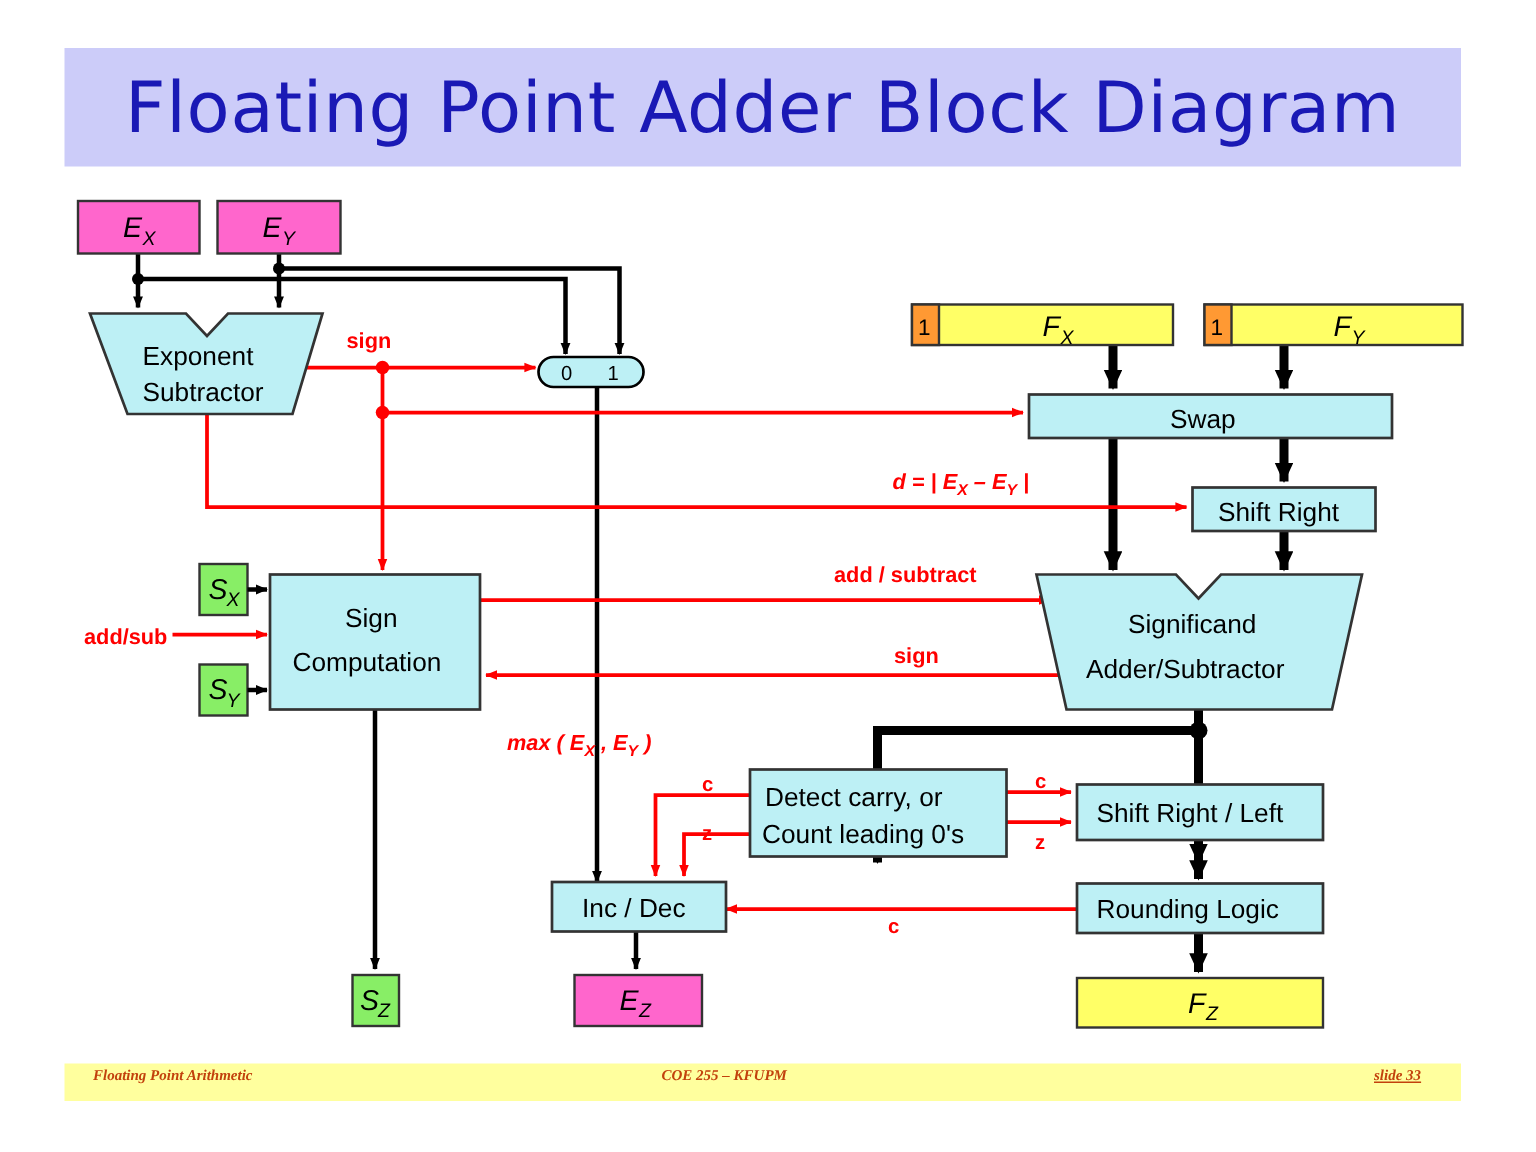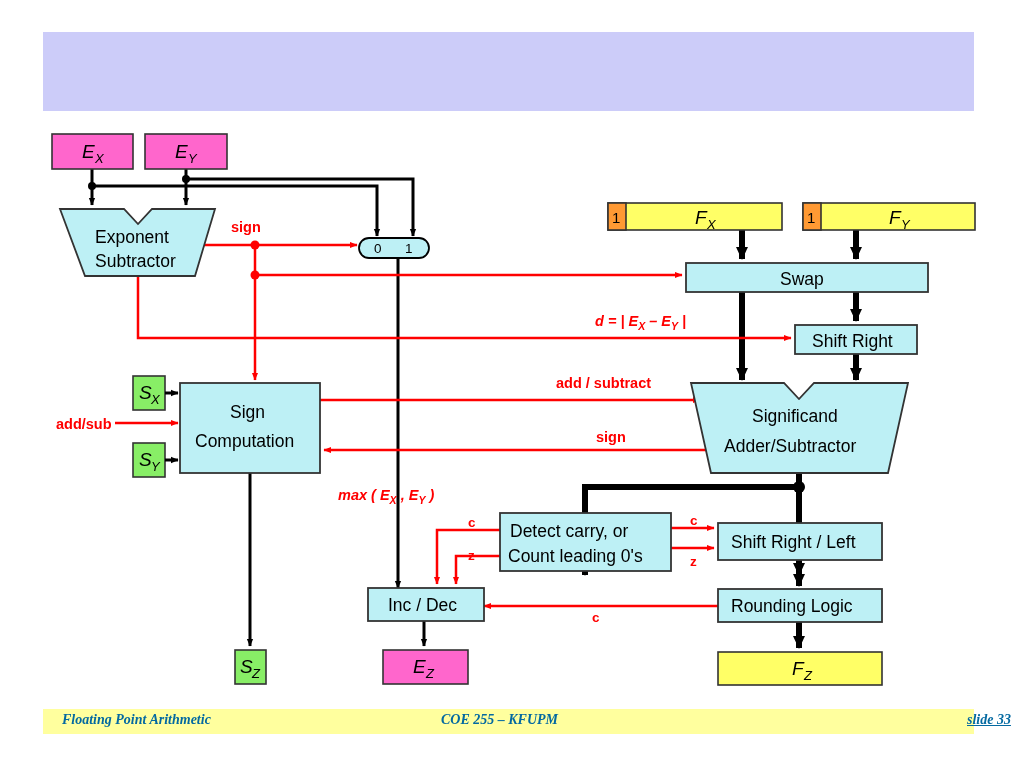--- a/index.html
+++ b/index.html
@@ -51,46 +51,47 @@
     width: 931px;
     height: 25px;
     background: #ffff9e;
   }
   .footer-text {
     position: absolute;
     top: 712px;
     font-family: "Liberation Serif", serif;
     font-style: italic;
     font-weight: bold;
-    font-size: 14px;
-    color: #0369a1;
+    font-size: 10px;
+    color: #c2410c;
     white-space: nowrap;
   }
   .footer-left  { left: 62px; }
   .footer-mid   { left: 441px; }
-  .footer-right { left: 967px; text-decoration: underline; }
+  .footer-right { left: 916px; text-decoration: underline; }
 
   svg { position: absolute; left: 0; top: 0; }
   svg text { font-family: "Liberation Sans", sans-serif; }
   .blk-label { font-size: 17.5px; fill: #000000; }
   .var-label { font-size: 19px; fill: #000000; font-style: italic; }
   .var-sub   { font-size: 13px; fill: #000000; font-style: italic; }
   .mux-num   { font-size: 13.5px; fill: #000000; }
   .one-cell  { font-size: 15px; fill: #000000; }
   .red-label { font-size: 14.5px; fill: #ff0000; font-weight: bold; }
   .red-small { font-size: 13.5px; fill: #ff0000; font-weight: bold; }
   .red-ital  { font-size: 14.5px; fill: #ff0000; font-weight: bold; font-style: italic; }
   .red-sub   { font-size: 10.5px; fill: #ff0000; font-weight: bold; font-style: italic; }
 </style>
 </head>
 <body>
 
 <div id="stage">
 
   <div class="title-banner"></div>
+  <div class="title-text">Floating Point Adder Block Diagram</div>
 
   <svg id="diagram" width="1024" height="768">
     <defs>
       <marker id="ah-black" markerWidth="9" markerHeight="9" refX="7.4" refY="3.6" orient="auto" markerUnits="userSpaceOnUse">
         <path d="M0,0.3 L8,3.6 L0,6.9 z" fill="#000000"></path>
       </marker>
       <marker id="ah-black-big" markerWidth="16" markerHeight="15" refX="12.5" refY="6.2" orient="auto" markerUnits="userSpaceOnUse">
         <path d="M0,0 L13.5,6.2 L0,12.4 z" fill="#000000"></path>
       </marker>
       <marker id="ah-red" markerWidth="9" markerHeight="9" refX="7.4" refY="3.4" orient="auto" markerUnits="userSpaceOnUse">

